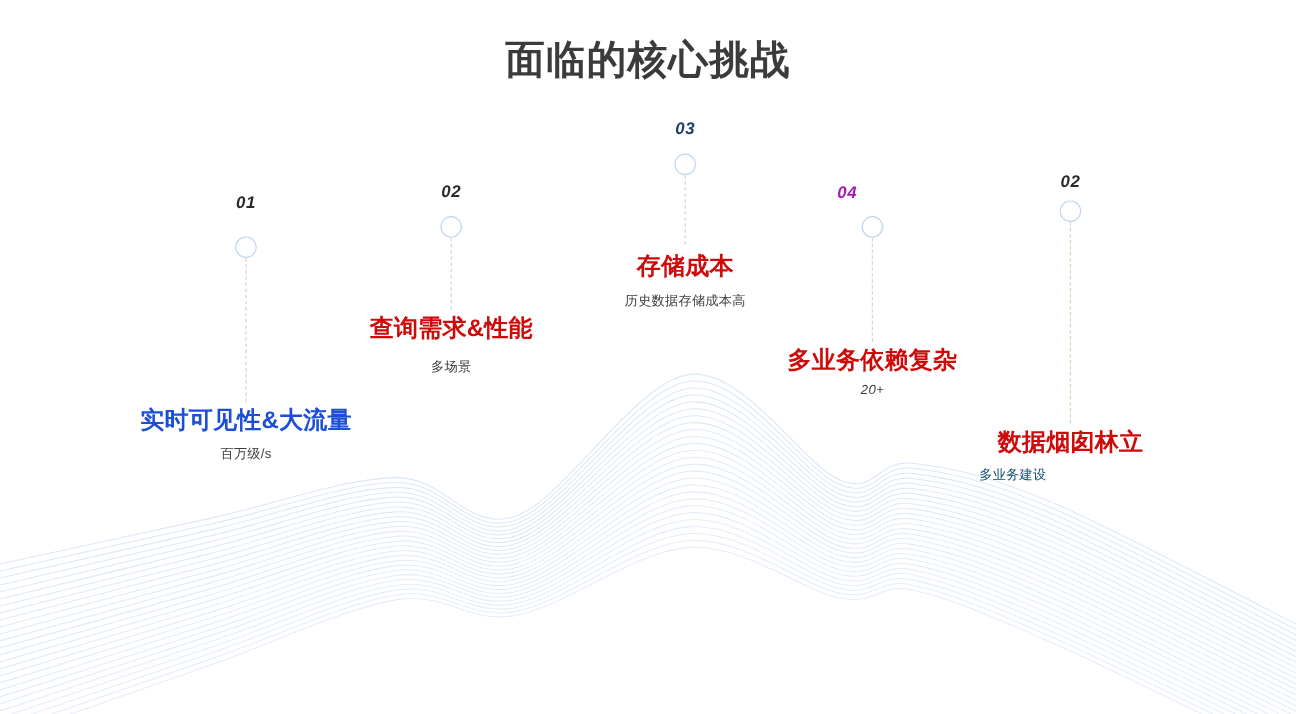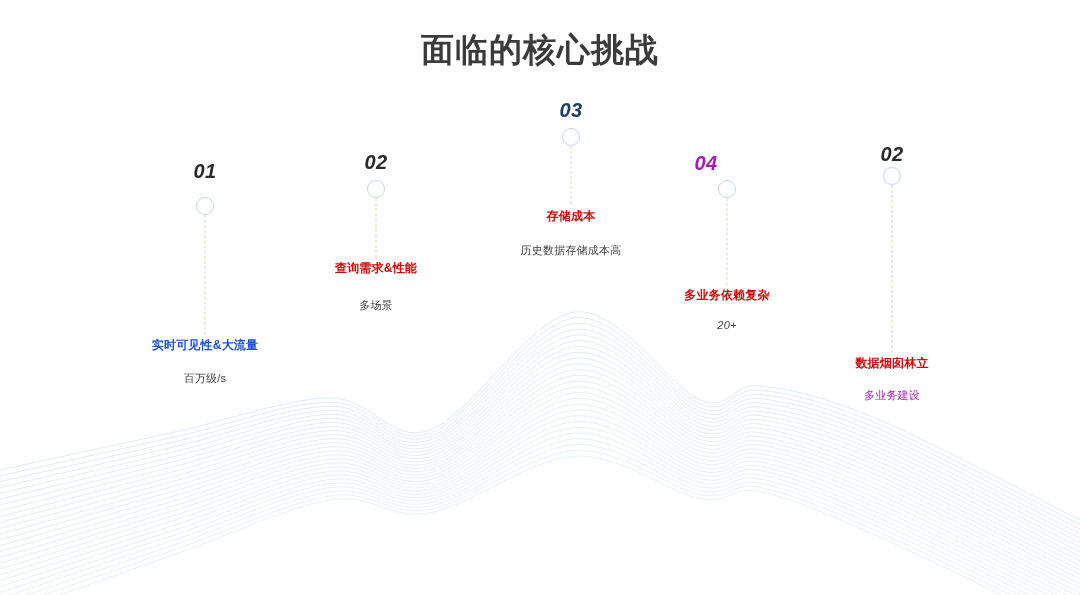--- a/index.html
+++ b/index.html
@@ -51,21 +51,21 @@
 
   
   .milestone {
     position: absolute;
     z-index: 4;
   }
   .ms-number {
     position: absolute;
     font-style: italic;
     font-weight: 700;
-    font-size: 20px;
+    font-size: 14px;
     letter-spacing: 0.5px;
     transform: translate(-50%, 0);
     white-space: nowrap;
   }
   .ms-circle {
     position: absolute;
     width: 18px;
     height: 18px;
     border-radius: 50%;
     border: 1.6px solid #c3d6ee;
@@ -74,21 +74,21 @@
     box-sizing: border-box;
   }
   .ms-stem {
     position: absolute;
     width: 0;
     border-left: 1px dashed #e2d3bb;
     transform: translateX(-50%);
   }
   .ms-title {
     position: absolute;
-    font-size: 12px;
+    font-size: 20px;
     font-weight: 700;
     color: #cf0a0a;
     white-space: nowrap;
     transform: translate(-50%, 0);
     letter-spacing: 0.2px;
   }
   .ms-sub {
     position: absolute;
     font-size: 11px;
     font-weight: 400;
@@ -163,17 +163,17 @@
         <div class="ms-stem" style="left: 727px; top: 198px; height: 87px;"></div>
         <div class="ms-circle" style="left: 727px; top: 180px; border-color: rgb(195, 214, 238);"></div>
         <div class="ms-title" style="left: 727px; top: 287px; color: rgb(207, 10, 10);">多业务依赖复杂</div>
         <div class="ms-sub" style="left: 727px; top: 319px; color: rgb(61, 61, 61); font-style: italic;">20+</div>
       </div>
       <div class="milestone">
         <div class="ms-number" style="left: 892px; top: 143px; color: rgb(43, 43, 43);">02</div>
         <div class="ms-stem" style="left: 892px; top: 185px; height: 168px;"></div>
         <div class="ms-circle" style="left: 892px; top: 167px; border-color: rgb(195, 214, 238);"></div>
         <div class="ms-title" style="left: 892px; top: 355px; color: rgb(207, 10, 10);">数据烟囱林立</div>
-        <div class="ms-sub" style="left: 892px; top: 388px; color: #a21caf;">多业务建设</div>
+        <div class="ms-sub" style="left: 844px; top: 388px; color: #0c4a6e;">多业务建设</div>
       </div>
     </div>
 
 </div>
 
 </body></html>

